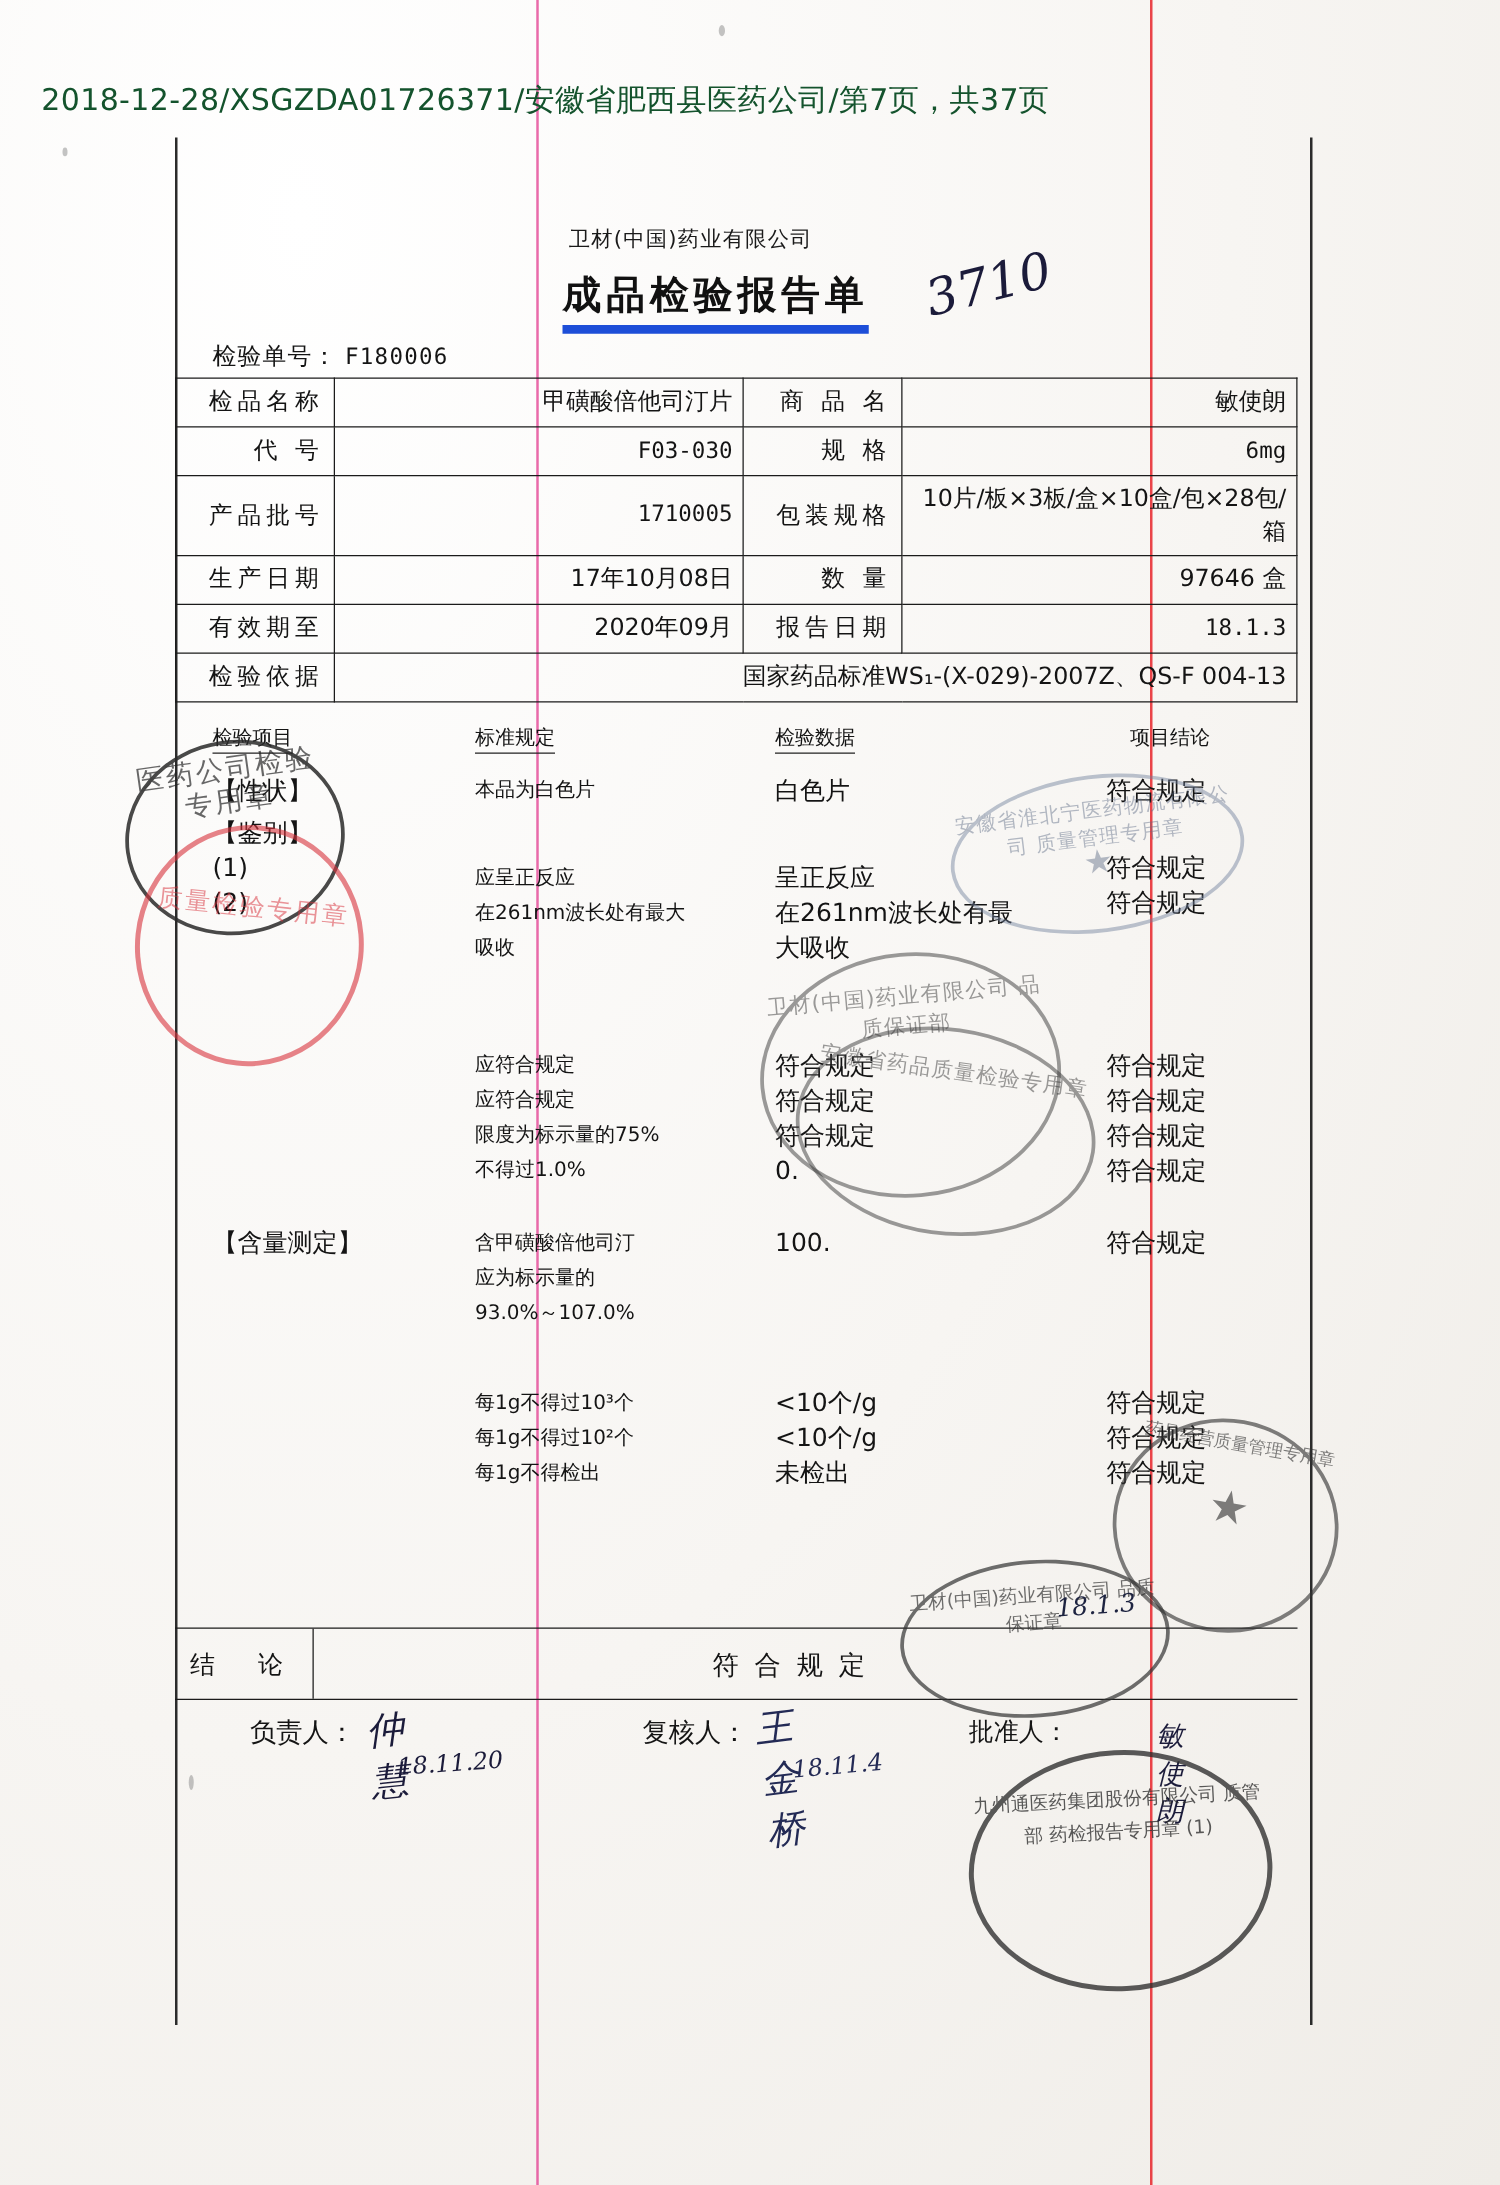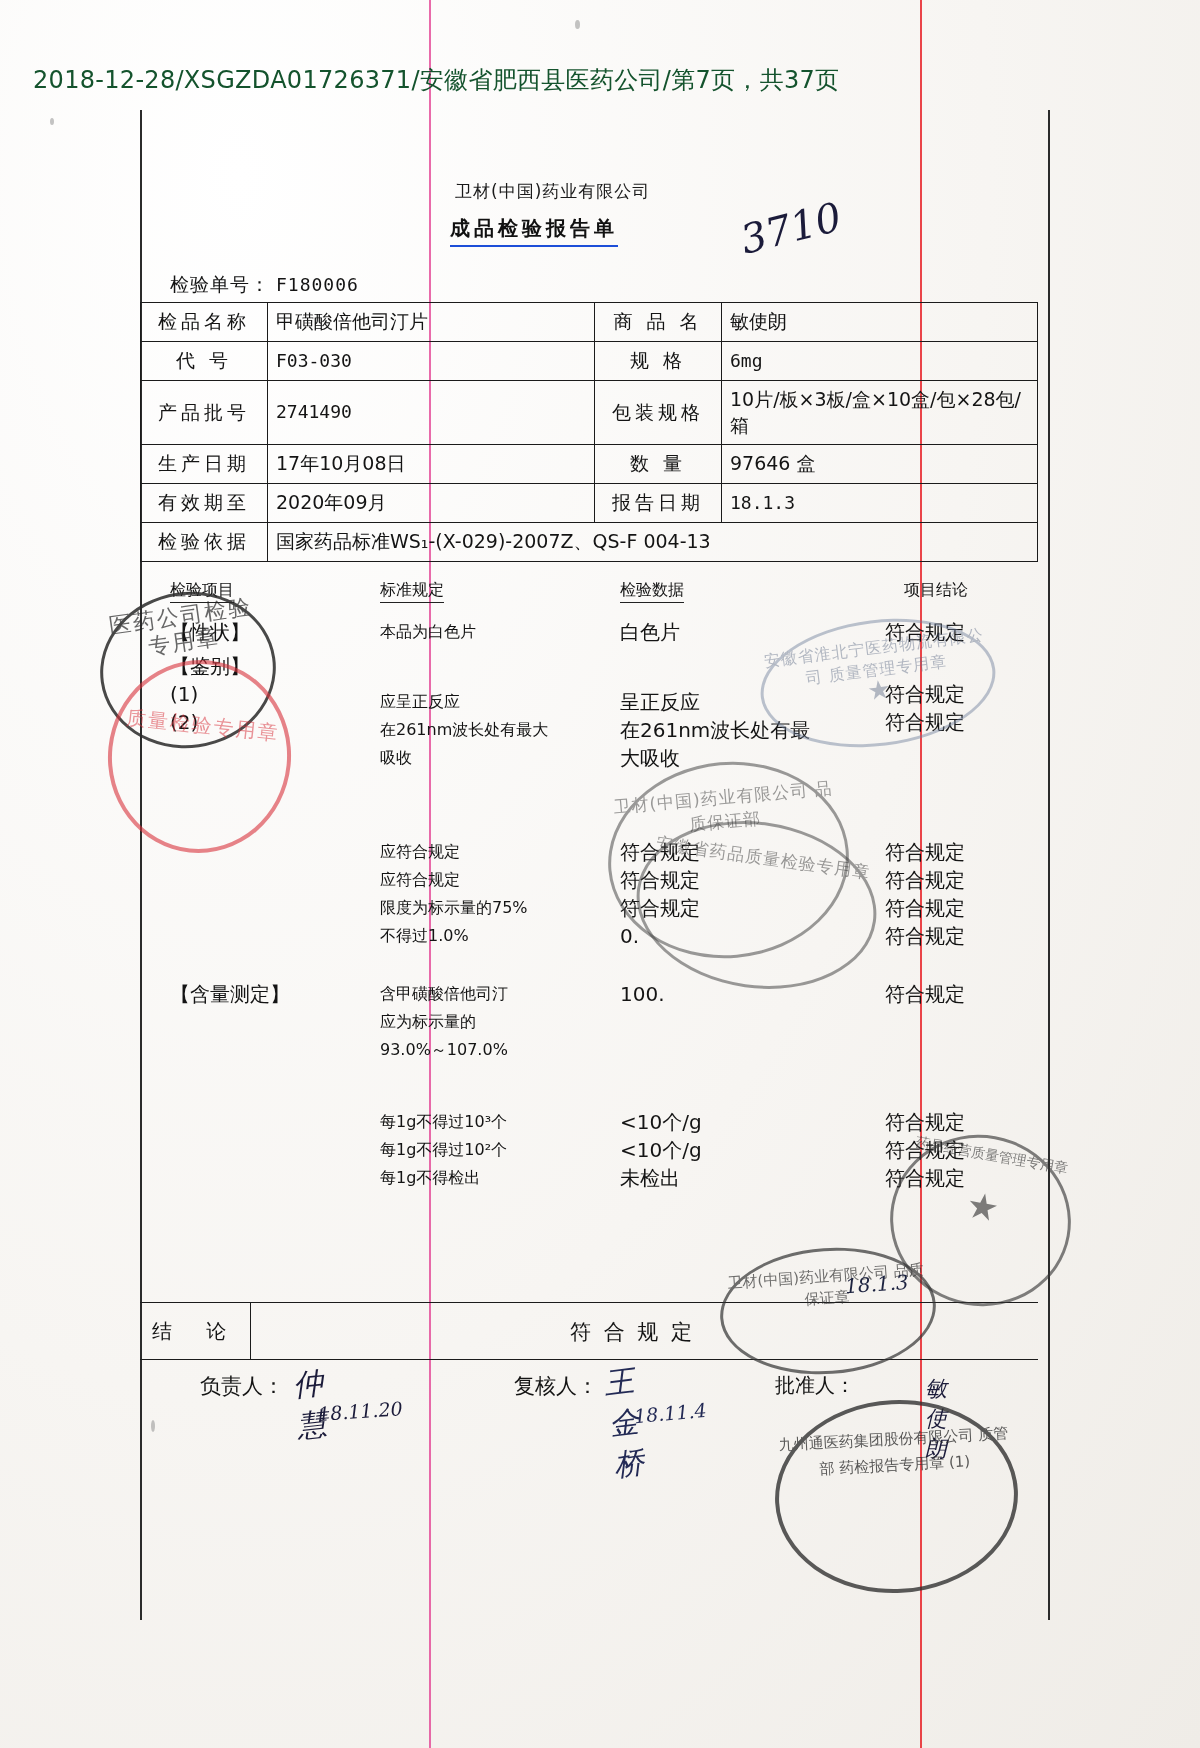--- a/index.html
+++ b/index.html
@@ -33,22 +33,22 @@
   .doc{
     position:absolute;left:140px;top:110px;width:900px;height:1510px;
   }
   .doc-border-left{position:absolute;left:0;top:0;bottom:0;width:2px;background:#2b2b2b;}
   .doc-border-right{position:absolute;right:-10px;top:0;bottom:0;width:2px;background:#2b2b2b;}
 
   .company{
     position:absolute;left:315px;top:70px;font-size:17px;letter-spacing:1px;color:#1a1a1a;
   }
   .title{
-    position:absolute;left:310px;top:105px;font-size:20px;font-weight:bold;letter-spacing:4px;
-    border-bottom:2px solid #1d4ed8;padding-bottom:3px;color:#111;
+    position:absolute;left:310px;top:105px;font-size:31px;font-weight:bold;letter-spacing:4px;
+    border-bottom:7px solid #1d4ed8;padding-bottom:3px;color:#111;
   }
   .handwrite-num{
     position:absolute;left:600px;top:95px;font-size:40px;color:#222;
     font-family:"DejaVu Serif","Liberation Serif",serif;
     transform:rotate(-14deg);font-style:italic;
   }
   .report-no{
     position:absolute;left:30px;top:162px;font-size:19px;letter-spacing:1px;
   }
   .report-no .val{margin-left:6px;font-family:"DejaVu Sans Mono","Liberation Mono",monospace;font-size:18px;}
@@ -57,20 +57,21 @@
   table.info{
     position:absolute;left:0px;top:192px;width:898px;border-collapse:collapse;
     font-size:19px;
   }
   table.info td{
     border:1.6px solid #1b1b1b;
     padding:6px 8px;
     height:26px;
     vertical-align:middle;
     line-height:1.25;
+    text-align:right;
   }
   td.lbl{width:110px;letter-spacing:4px;text-align:center;white-space:nowrap;}
   td.val{padding-left:12px;}
   td.lbl2{width:110px;letter-spacing:4px;text-align:center;white-space:nowrap;}
   td.val2{padding-left:10px;}
   .mono{font-family:"DejaVu Sans Mono","Liberation Mono",monospace;font-size:18px;}
 
   
   .cols{
     position:absolute;left:0;top:470px;width:898px;height:850px;
@@ -227,21 +228,21 @@
       <td class="val2">敏使朗</td>
     </tr>
     <tr>
       <td class="lbl">代  号</td>
       <td class="val mono">F03-030</td>
       <td class="lbl2">规  格</td>
       <td class="val2 mono">6mg</td>
     </tr>
     <tr>
       <td class="lbl">产品批号</td>
-      <td class="val mono">2741490</td>
+      <td class="val mono">1710005</td>
       <td class="lbl2">包装规格</td>
       <td class="val2" style="line-height:1.35">10片/板×3板/盒×10盒/包×28包/箱</td>
     </tr>
     <tr>
       <td class="lbl">生产日期</td>
       <td class="val">17年10月08日</td>
       <td class="lbl2">数  量</td>
       <td class="val2">97646 盒</td>
     </tr>
     <tr>

